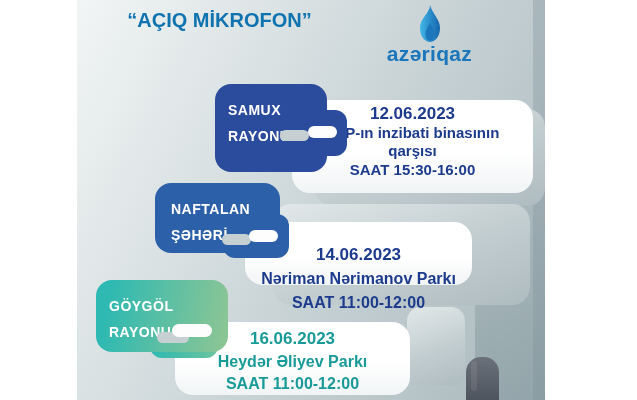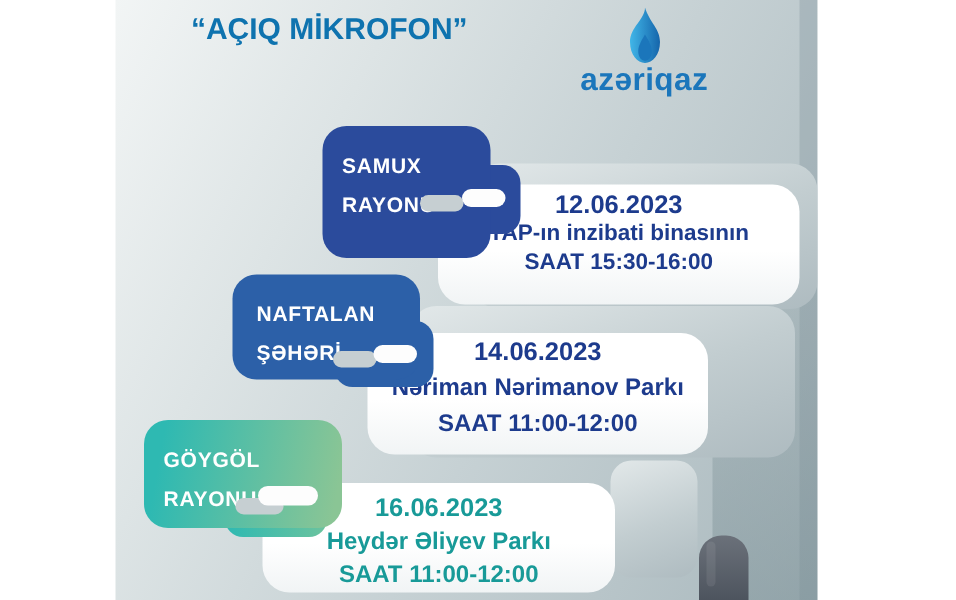--- a/index.html
+++ b/index.html
@@ -13,22 +13,22 @@
           background:linear-gradient(180deg,rgba(150,166,170,0.22),rgba(122,143,149,0.48));}
 
   .shadow-card{position:absolute;border-radius:18px;
           background:linear-gradient(160deg,#e2e8e9 0%,#c2cdd0 55%,#aebbc0 100%);}
   #shadow1{left:238px;top:109px;width:230px;height:97px;}
   #shadow2{left:196px;top:204px;width:257px;height:101px;}
   #shadow3{left:330px;top:307px;width:58px;height:78px;border-radius:14px;}
 
   .event-card{position:absolute;border-radius:18px;text-align:center;font-weight:bold;
           background:linear-gradient(180deg,#ffffff 55%,#f1f4f5 100%);box-sizing:border-box;}
-  #card1{left:215px;top:123px;width:241px;height:80px;color:#1d3b8d;padding-top:4px;}
-  #card2{left:168px;top:222px;width:227px;height:81px;color:#1d3b8d;padding-top:1px;}
+  #card1{left:215px;top:100px;width:241px;height:93px;color:#1d3b8d;padding-top:4px;}
+  #card2{left:168px;top:222px;width:227px;height:63px;color:#1d3b8d;padding-top:21px;}
   #card3{left:98px;top:322px;width:235px;height:73px;color:#189a98;padding-top:5px;}
   .date{font-size:17px;line-height:20px;}
   #card1 .venue{font-size:15px;line-height:18px;}
   #card1 .time{font-size:15px;line-height:20px;}
   #card2 .date,#card2 .venue,#card2 .time{line-height:24px;}
   #card2 .venue,#card2 .time{font-size:16px;}
   #card3 .date{line-height:23px;}
   #card3 .venue{font-size:16px;line-height:23px;}
   #card3 .time{font-size:16px;line-height:22px;}
 
@@ -74,20 +74,21 @@
     <div class="shade-right"></div>
     <div class="shade-br"></div>
 
     <div class="shadow-card" id="shadow1"></div>
     <div class="shadow-card" id="shadow2"></div>
     <div class="shadow-card" id="shadow3"></div>
 
     <div class="event-card" id="card1">
       <div class="date">12.06.2023</div>
       <div class="venue">YAP-ın inzibati binasının</div>
+      <div class="venue">qarşısı</div>
       <div class="time">SAAT 15:30-16:00</div>
     </div>
 
     <div class="event-card" id="card2">
       <div class="date">14.06.2023</div>
       <div class="venue">Nəriman Nərimanov Parkı</div>
       <div class="time">SAAT 11:00-12:00</div>
     </div>
 
     <div class="event-card" id="card3">

